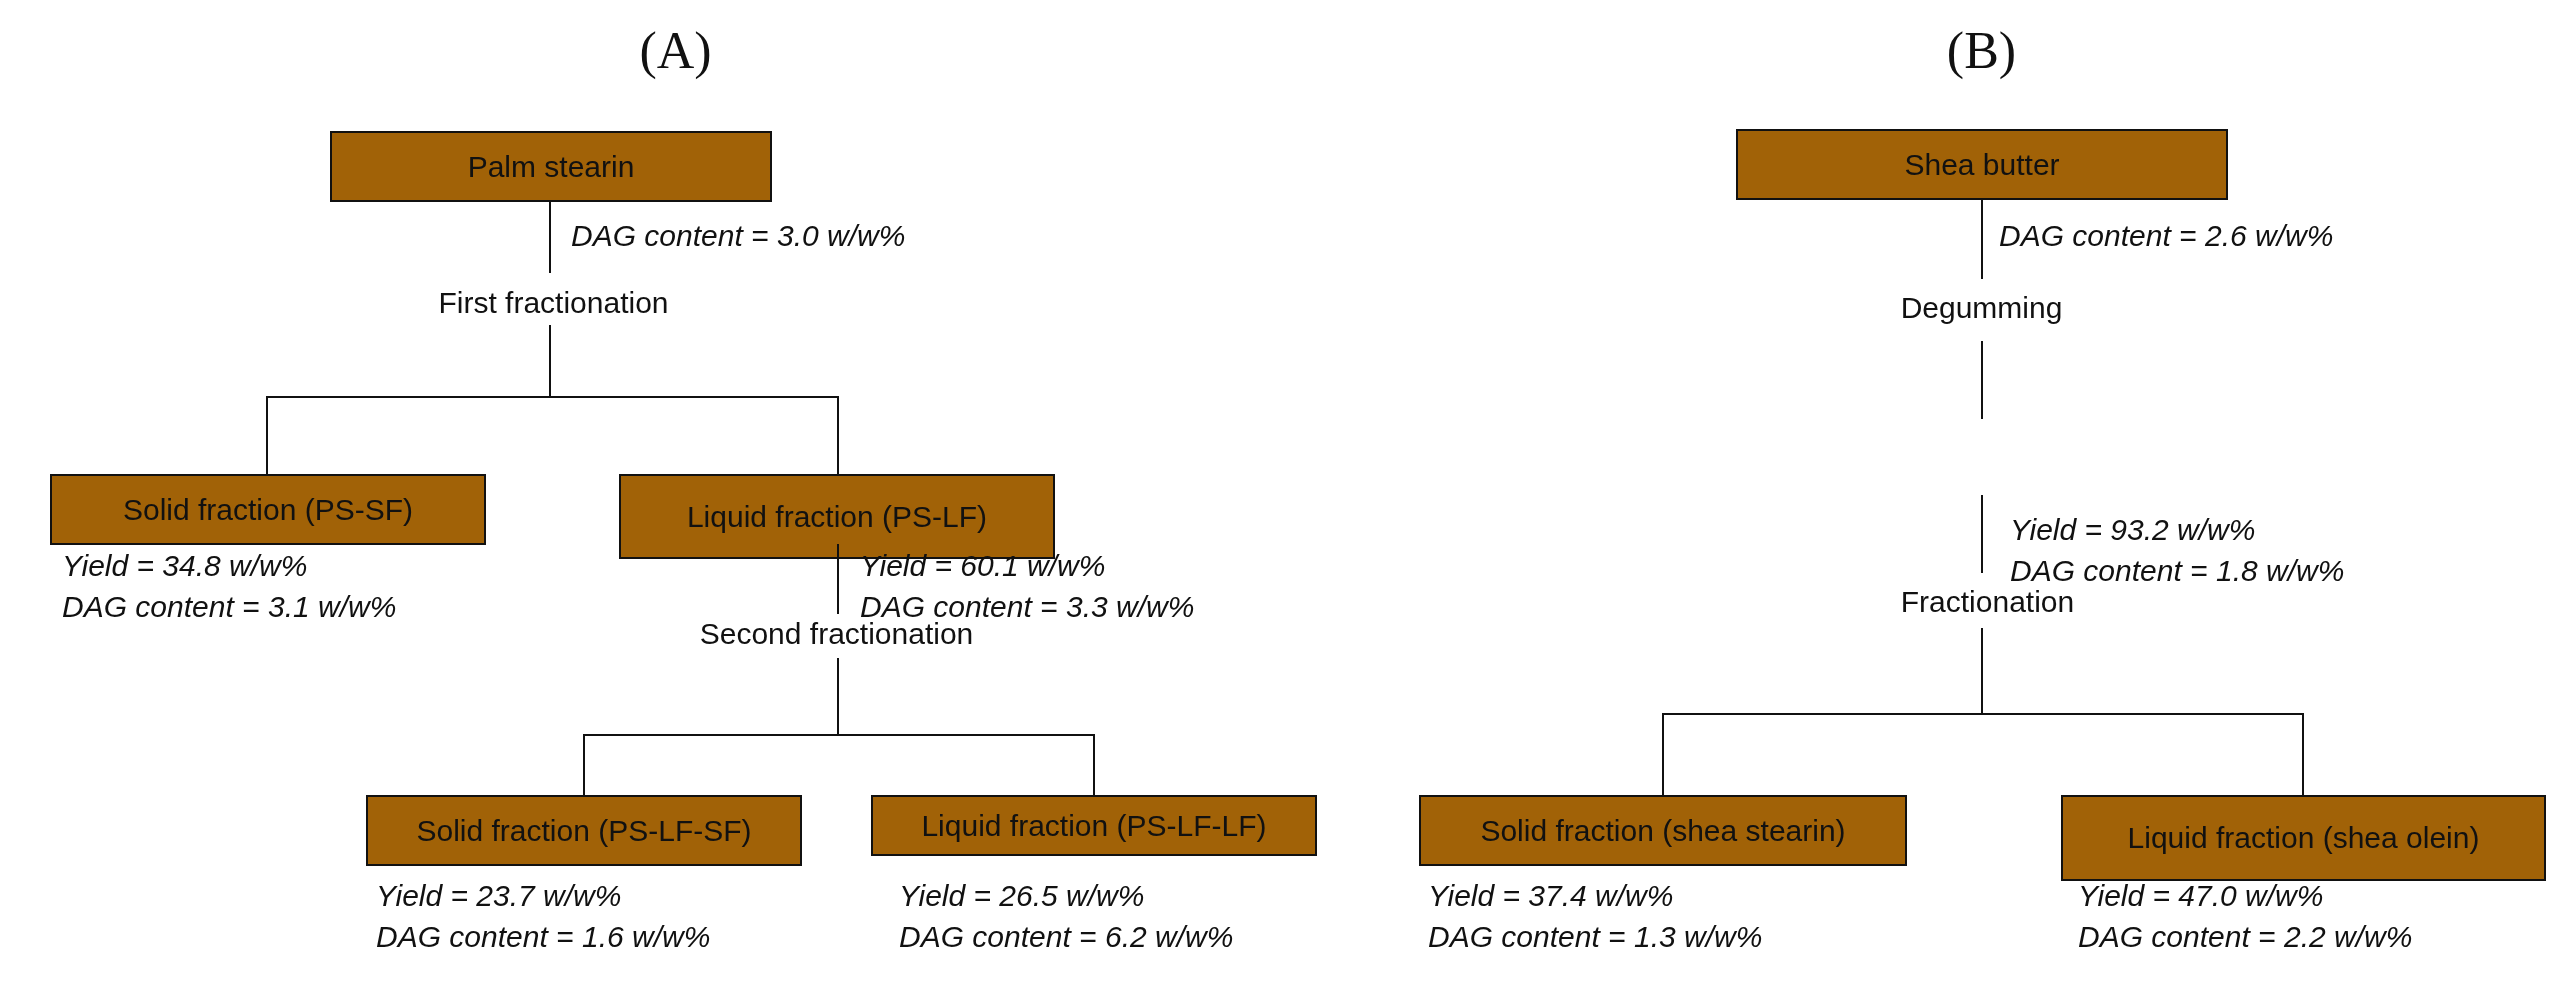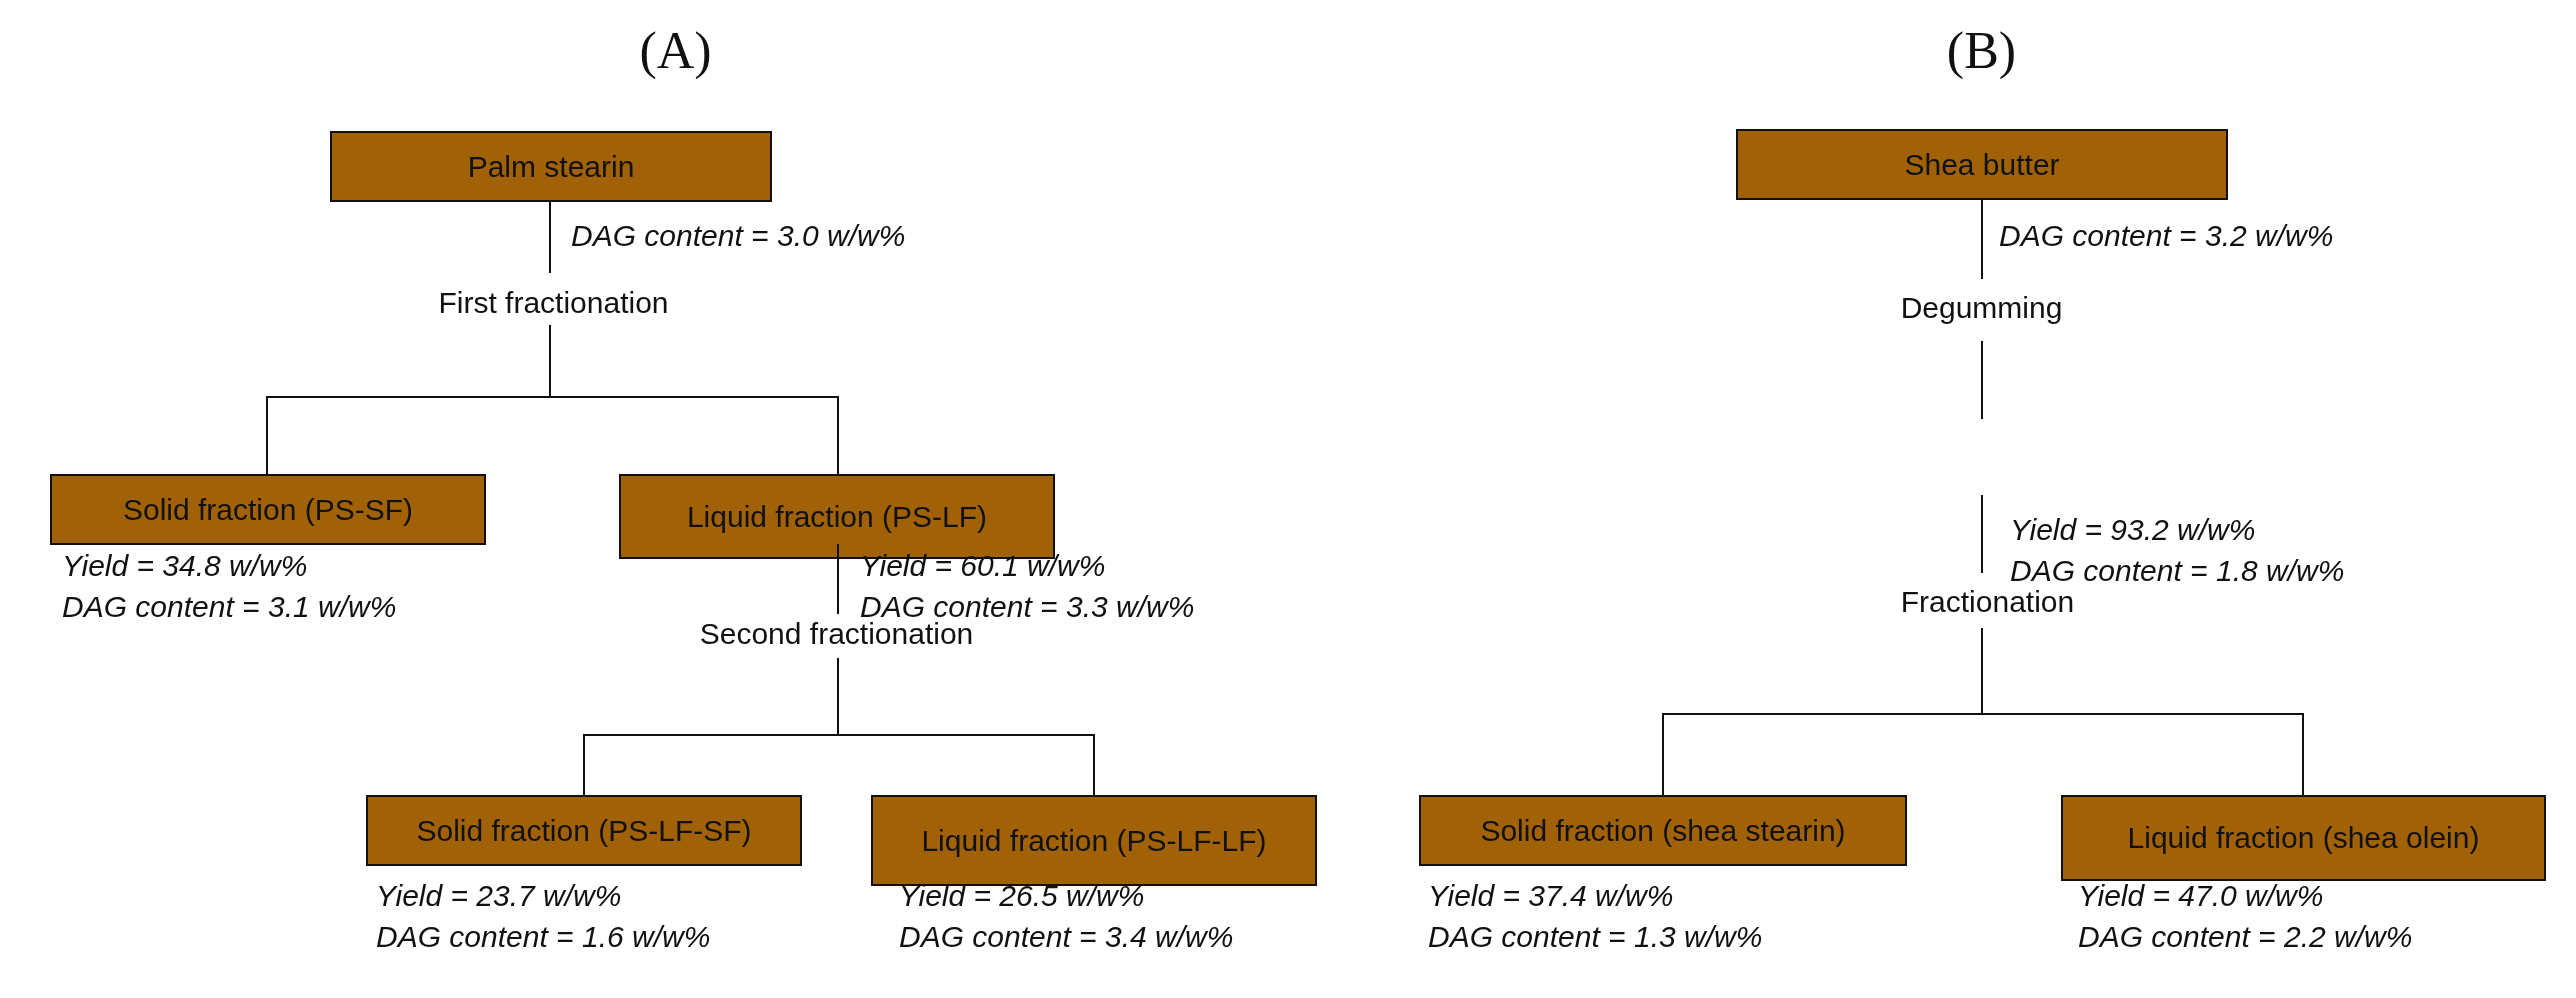--- a/index.html
+++ b/index.html
@@ -115,39 +115,39 @@
   <div class="hline" style="left:583px; top:734px; width:511px;"></div>
 
   <div class="vline" style="left:583px; top:734px; height:61px;"></div>
 
   <div class="vline" style="left:1093px; top:734px; height:61px;"></div>
 
   <div class="node-box" style="left:366px; top:795px; width:436px; height:71px;">
     <span>Solid fraction (PS-LF-SF)</span>
   </div>
 
-  <div class="node-box" style="left:871px; top:795px; width:446px; height:91px;">
+  <div class="node-box" style="left:871px; top:795px; width:446px; height:61px;">
     <span>Liquid fraction (PS-LF-LF)</span>
   </div>
 
   <div class="ann" style="left:376px; top:879px;">Yield = 23.7 w/w%</div>
   <div class="ann" style="left:376px; top:920px;">DAG content = 1.6 w/w%</div>
 
   <div class="ann" style="left:899px; top:879px;">Yield = 26.5 w/w%</div>
-  <div class="ann" style="left:899px; top:920px;">DAG content = 3.4 w/w%</div>
+  <div class="ann" style="left:899px; top:920px;">DAG content = 6.2 w/w%</div>
 
   <div class="panel-title" style="left:1888px; top:25px; width:187px;">(B)</div>
 
   <div class="node-box" style="left:1736px; top:129px; width:492px; height:71px;">
     <span>Shea butter</span>
   </div>
 
   <div class="vline" style="left:1981px; top:200px; height:79px;"></div>
 
-  <div class="ann" style="left:1999px; top:219px;">DAG content = 3.2 w/w%</div>
+  <div class="ann" style="left:1999px; top:219px;">DAG content = 2.6 w/w%</div>
 
   <div class="process" style="left:1795px; top:291px; width:373px;">Degumming</div>
 
   <div class="vline" style="left:1981px; top:341px; height:78px;"></div>
 
 
   <div class="vline" style="left:1981px; top:495px; height:78px;"></div>
 
   <div class="ann" style="left:2010px; top:513px;">Yield = 93.2 w/w%</div>
   <div class="ann" style="left:2010px; top:554px;">DAG content = 1.8 w/w%</div>

